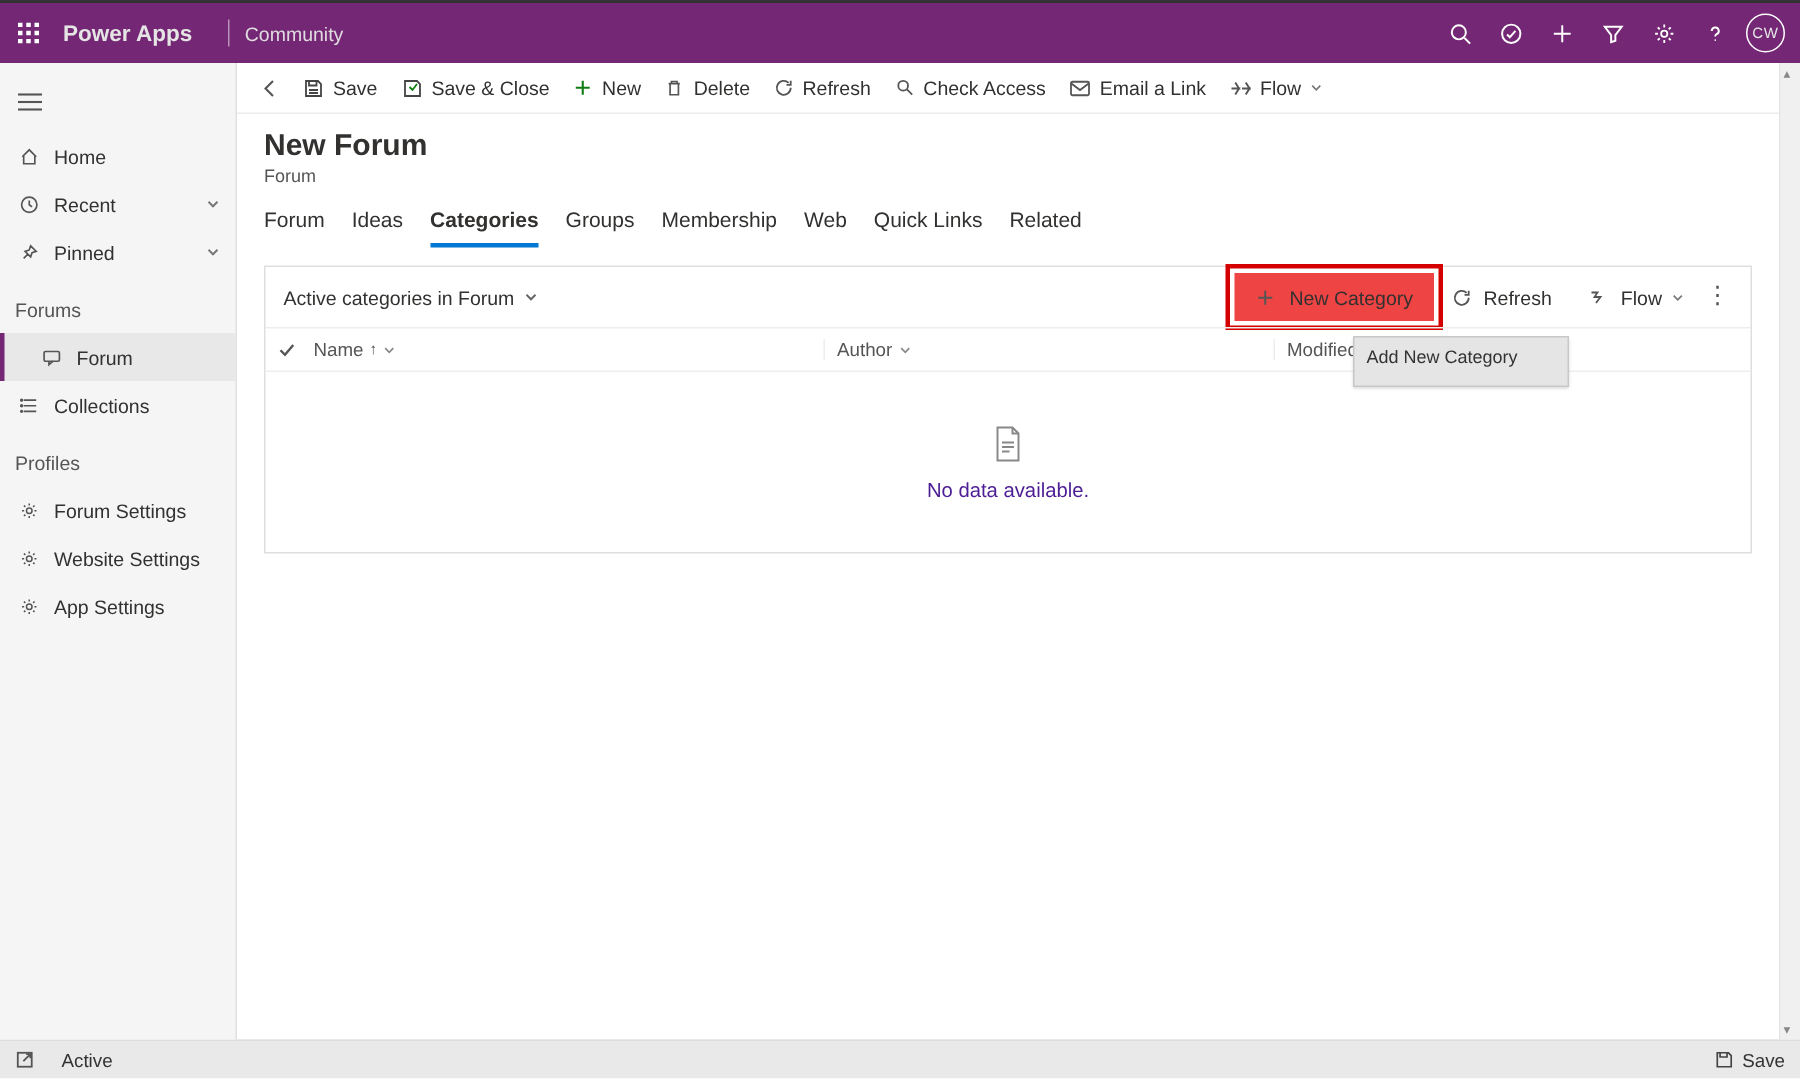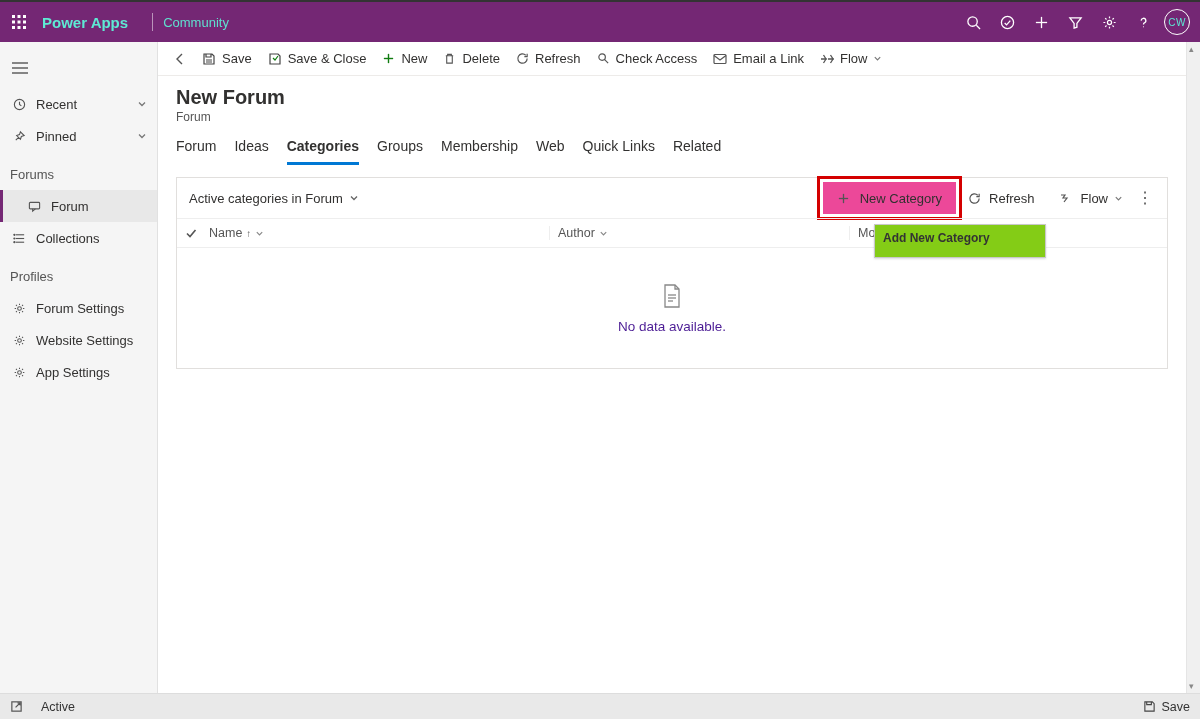--- a/index.html
+++ b/index.html
@@ -1,21 +1,21 @@
 <!DOCTYPE html>
 <html><head>
   <meta charset="utf-8">
   <style>
     * { margin: 0; padding: 0; box-sizing: border-box; font-family: "Segoe UI", Arial, sans-serif; }
     html, body { height: 100%; }
     body { background: #fff; color: #323130; font-size: 13px; overflow: hidden; }
 
     
     .topbar {
-      height: 42px; background: #742774; color: #5eead4; display: flex; align-items: center;
+      height: 42px; background: #742774; color: #e5e5e5; display: flex; align-items: center;
       padding: 0 6px; border-top: 2px solid #333;
     }
     .waffle { width: 26px; height: 26px; display: flex; align-items: center; justify-content: center; cursor: pointer; }
     .topbar .app-name { font-weight: 600; font-size: 15px; margin-left: 10px; margin-right: 14px; }
     .topbar .vbar { width: 1px; height: 18px; background: rgba(255,255,255,0.5); margin: 0 10px; }
     .topbar .env-name { font-size: 13px; opacity: 0.95; }
     .topbar .spacer { flex: 1; }
     .topbar .ticon { width: 34px; height: 42px; display: flex; align-items: center; justify-content: center; cursor: pointer; }
     .avatar-ring { width: 26px; height: 26px; border: 1px solid #fff; border-radius: 50%; display: flex; align-items: center; justify-content: center; font-size: 10px; letter-spacing: 0.5px; }
 
@@ -87,33 +87,32 @@
       display: flex; align-items: center; height: 32px; padding: 0 12px; cursor: pointer; color: #323130;
     }
     .tbtn .ti { margin-right: 8px; color: #555; display: flex; align-items: center; }
     .tbtn .chev-sm { margin-left: 6px; color: #777; }
 
     .newcat-wrap {
       position: relative;
     }
     .newcat-btn {
       display: flex; align-items: center; height: 32px; padding: 0 14px;
-      background: #ec4899; cursor: pointer;
+      background: #ef4444; cursor: pointer;
     }
     .newcat-btn .ti { margin-right: 10px; color: #555; }
     .red-ring {
       position: absolute; top: -6px; left: -6px; right: -6px; bottom: -6px;
       border: 3px solid #d40000; pointer-events: none;
     }
     .tooltip-box {
-      position: absolute; top: 42px; right: -90px; width: 172px;
-      background: #84cc16; border: 1px solid #c8c8c8; padding: 6px 8px;
+      position: absolute; top: 42px; right: -90px; width: 144px;
+      background: #e5e5e5; border: 1px solid #c8c8c8; padding: 6px 8px;
       font-size: 11.5px; color: #333; box-shadow: 0 1px 2px rgba(0,0,0,0.15);
       z-index: 10;
-      font-weight: bold;
     }
     .tooltip-box .tt-title { font-size: 12px; margin-bottom: 6px; }
     .tooltip-box .tt-body { color: #444; }
 
     .kebab { width: 20px; text-align: center; cursor: pointer; color: #555; font-size: 16px; line-height: 1; }
 
     
     .grid-head {
       display: flex; align-items: center; height: 30px; border-top: 1px solid #eee; border-bottom: 1px solid #eee;
       font-size: 12.5px; color: #555; padding-left: 32px;
@@ -214,20 +213,28 @@
           <line x1="0" y1="1" x2="16" y2="1"></line>
           <line x1="0" y1="6" x2="16" y2="6"></line>
           <line x1="0" y1="11" x2="16" y2="11"></line>
         </svg>
     </div>
     <div class="section-spacer"></div>
 
     <div class="nav-item">
       <span class="nicon">
           <svg width="13" height="13" viewBox="0 0 14 14" fill="none" stroke="#555" stroke-width="1.2">
+            <path d="M2 7 L7 2 L12 7 M3 6.2 V12 H11 V6.2"></path>
+          </svg>
+        </span>
+      <span>Home</span>
+    </div>
+    <div class="nav-item">
+      <span class="nicon">
+          <svg width="13" height="13" viewBox="0 0 14 14" fill="none" stroke="#555" stroke-width="1.2">
             <circle cx="7" cy="7" r="5.5"></circle>
             <path d="M7 4 V7 L9 8.5"></path>
           </svg>
         </span>
       <span>Recent</span>
       <span class="chev">
           <svg width="10" height="10" viewBox="0 0 10 10" fill="none" stroke="#777" stroke-width="1.3">
             <path d="M2 3.5 L5 6.5 L8 3.5"></path>
           </svg>
         </span>

